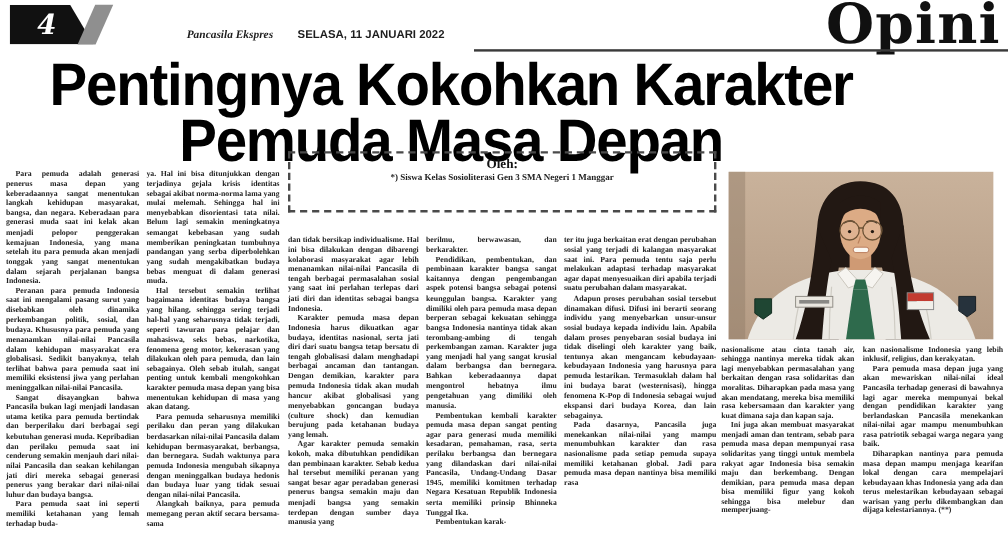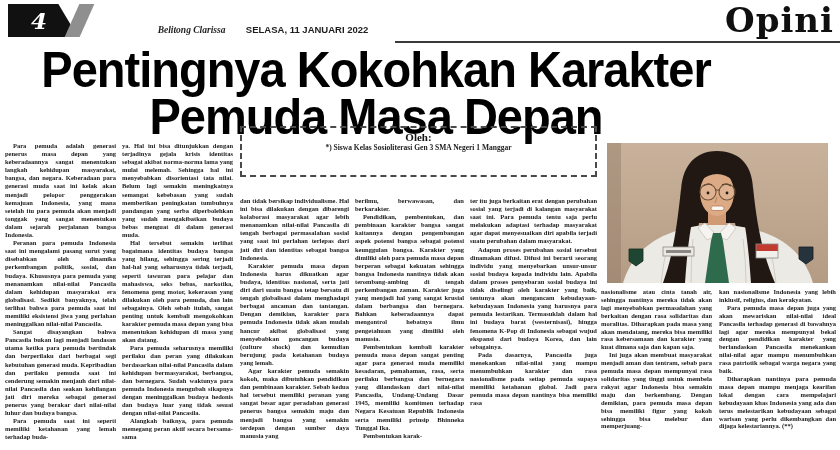--- a/index.html
+++ b/index.html
@@ -13,21 +13,21 @@
   .badge-num{position:absolute;left:14px;top:2px;width:34px;text-align:center;
              font-family:"DejaVu Serif",serif;font-weight:bold;font-style:italic;
              font-size:23px;color:#fff;line-height:29px;}
   .badge-slash{position:absolute;left:64px;top:0;width:15px;height:33px;background:#8f8f8f;
                transform:skewX(-24deg);}
   .masthead-line{position:absolute;left:118px;top:24px;width:290px;text-align:center;
                  font-size:9.5px;color:#1d1d1d;white-space:nowrap;}
   .masthead-name{font-family:"Liberation Serif",serif;font-weight:bold;font-style:italic;}
   .masthead-date{font-family:"Liberation Sans",sans-serif;font-weight:bold;margin-left:18px;}
   .section-title{position:absolute;right:6px;top:0px;font-family:"DejaVu Serif",serif;
-                 font-weight:bold;font-size:34px;color:#101010;letter-spacing:1px;line-height:40px;}
+                 font-weight:bold;font-size:46px;color:#101010;letter-spacing:1px;line-height:40px;}
   .header-rule{position:absolute;left:395px;right:0;top:41px;height:2px;background:#3a3a3a;}
 
   
   .headline{position:absolute;left:0;top:47px;width:752px;text-align:center;
             font-family:"Liberation Sans",sans-serif;font-weight:bold;color:#000;
             font-size:47px;line-height:44px;letter-spacing:-1px;
             transform:scaleY(1.06);transform-origin:top center;white-space:nowrap;}
 
   
   .byline-box{position:absolute;left:240px;top:126px;width:357px;height:51px;
@@ -58,21 +58,21 @@
 
 <div id="page">
 
   <div class="badge-wrap">
     <div class="badge-black"></div>
     <div class="badge-slash"></div>
     <div class="badge-num">4</div>
   </div>
 
   <div class="masthead-line">
-    <span class="masthead-name">Belitong Clarissa</span>
+    <span class="masthead-name">Pancasila Ekspres</span>
     <span class="masthead-date">SELASA, 11 JANUARI 2022</span>
   </div>
 
   <div class="section-title">Opini</div>
   <div class="header-rule"></div>
 
   <div class="headline">
     <div>Pentingnya Kokohkan Karakter</div>
     <div>Pemuda Masa Depan</div>
   </div>

